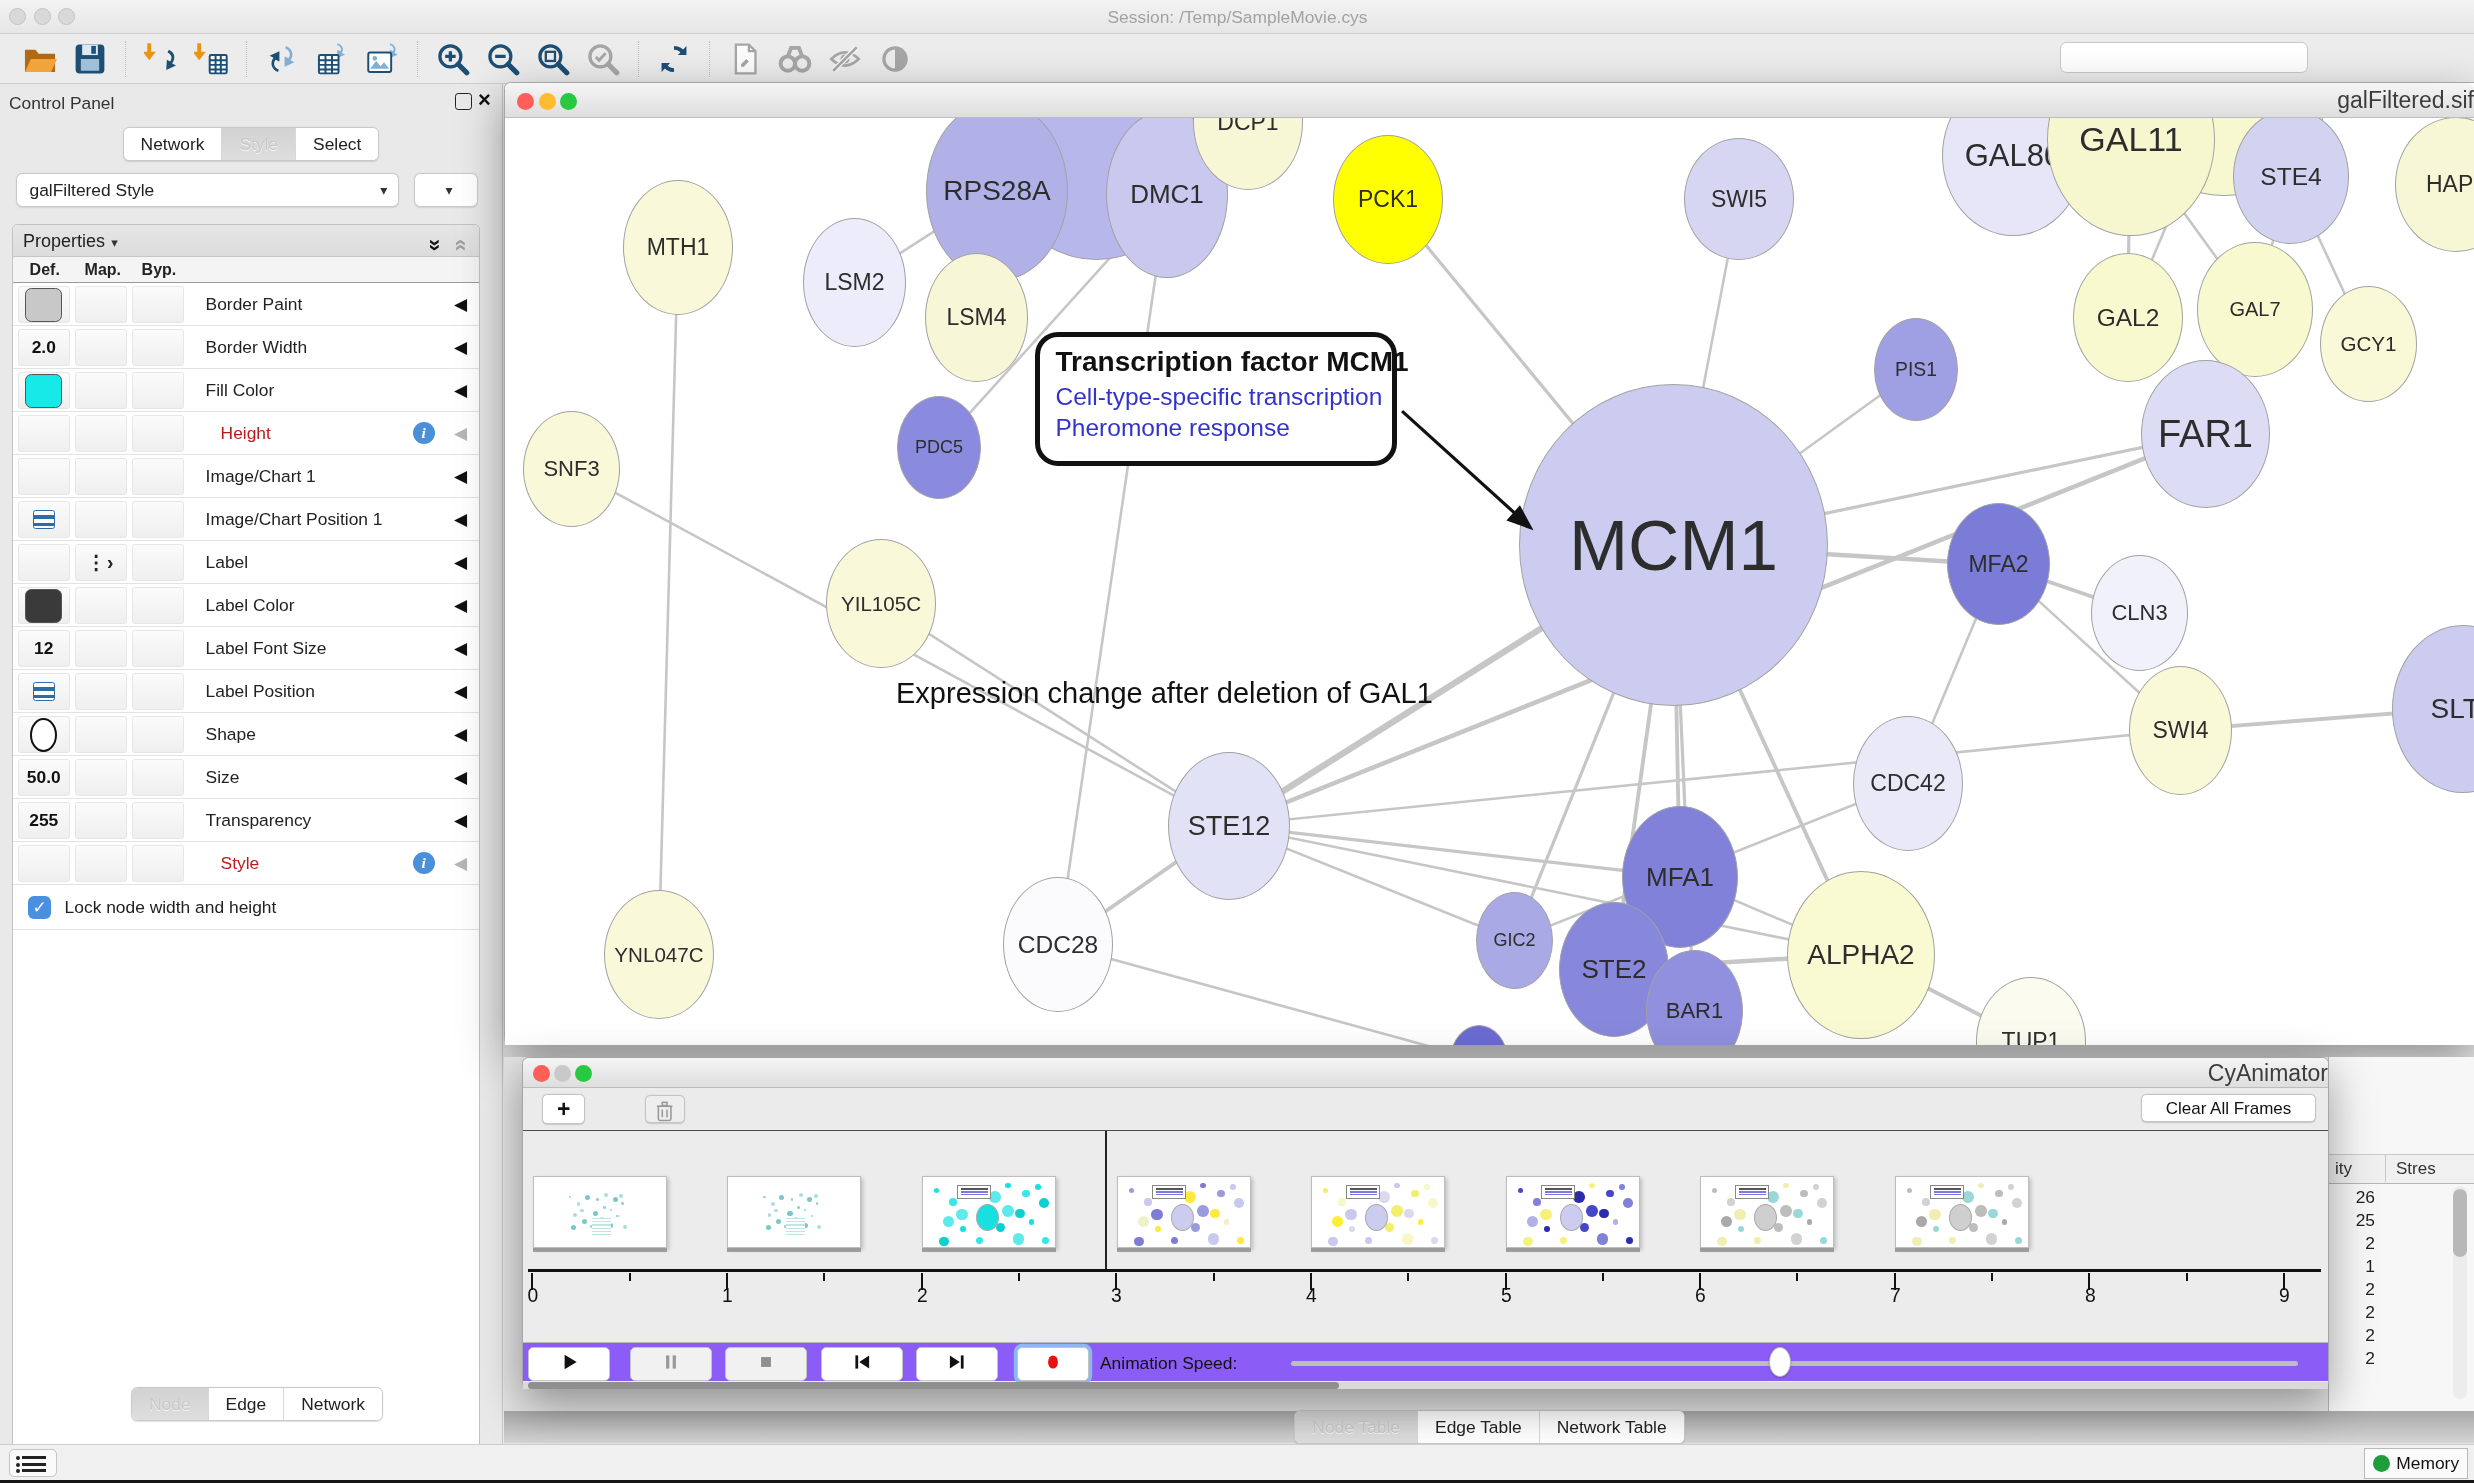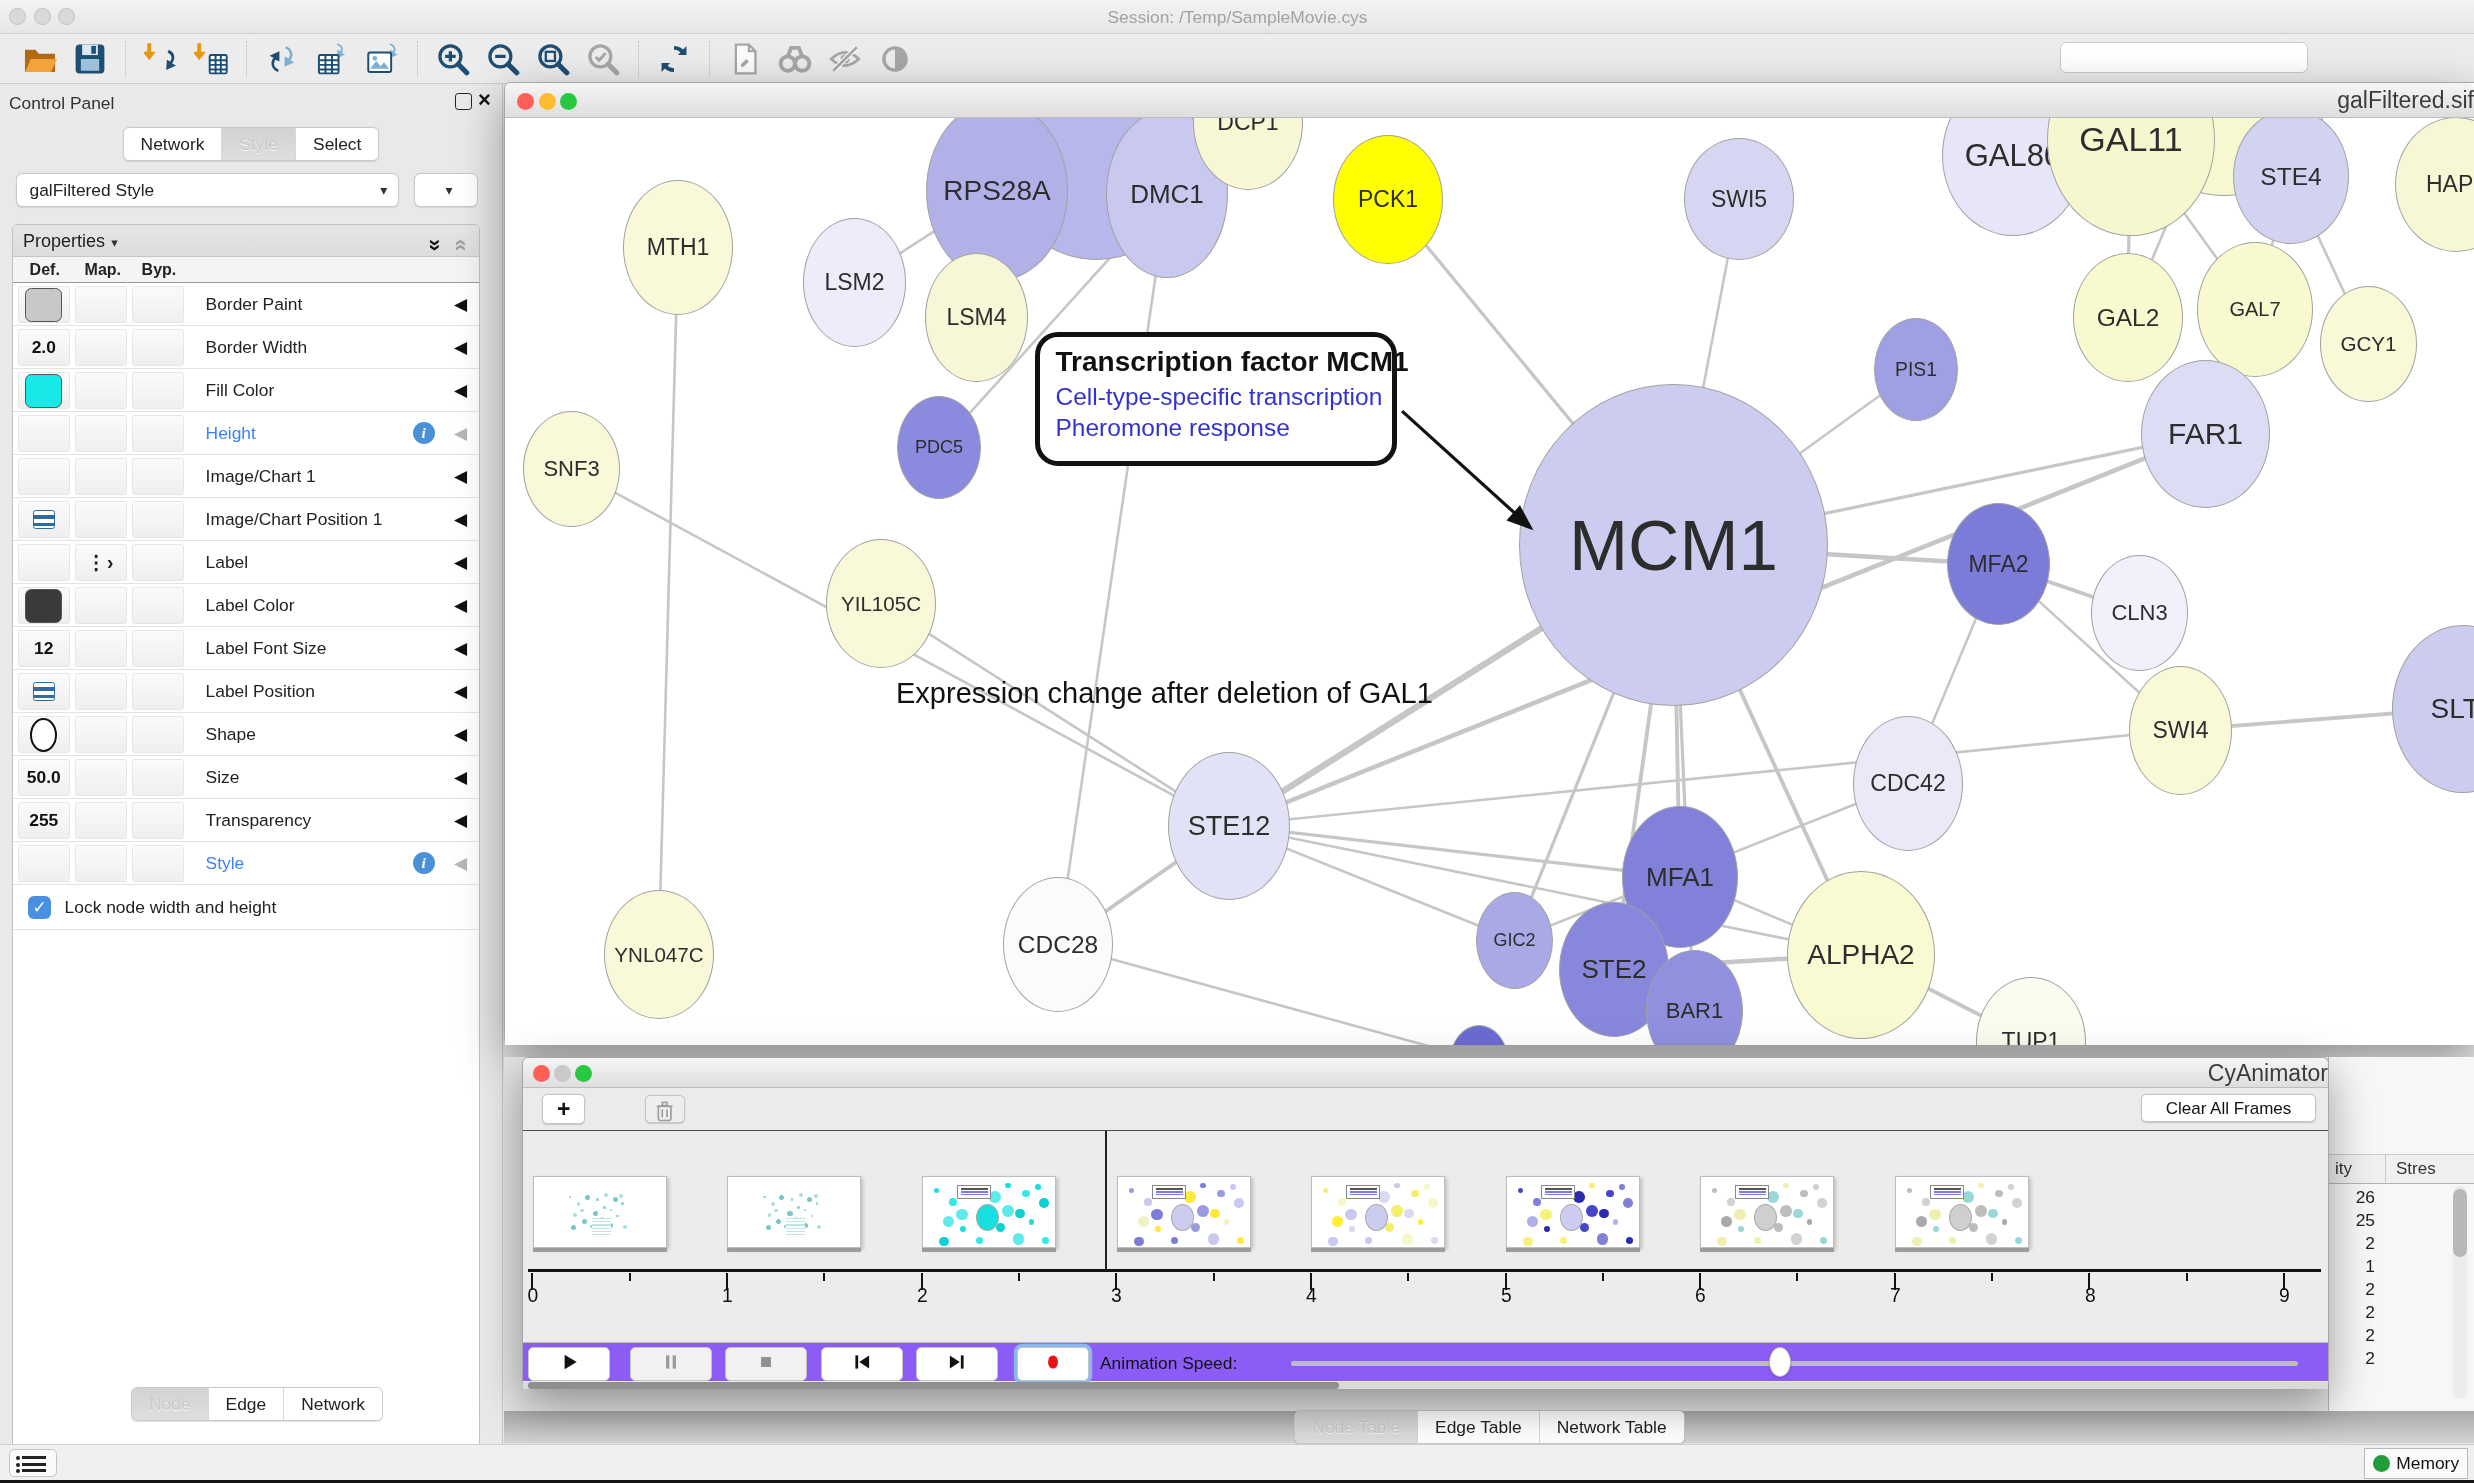--- a/index.html
+++ b/index.html
@@ -61,21 +61,21 @@
     background:linear-gradient(#fbfbfb,#efefef);border:0.6px solid #e6e6e6;
     display:flex;align-items:center;justify-content:center;}
   .cell.c0{left:5.2px;} .cell.c1{left:62px;} .cell.c2{left:119px;}
   .swatch{width:37px;height:34px;border-radius:6.4px;border:1.3px solid #555;}
   .defnum{font-size:17.4px;font-weight:bold;color:#111;}
   .posicon{display:block;width:22px;height:19.3px;border:1.9px solid #2e6da4;border-radius:2.6px;
     background:linear-gradient(#fff 0 3.9px,#2e6da4 3.9px 7.7px,#fff 7.7px 11.6px,#2e6da4 11.6px 15.5px,#fff 15.5px);}
   .ellipseicon{display:block;width:27px;height:34px;border:2.6px solid #111;border-radius:50%;background:#fff;}
   .discicon{font-size:19.3px;font-weight:bold;color:#222;letter-spacing:1.3px;}
   .prop-label{position:absolute;left:193px;top:0;line-height:43px;font-size:17.4px;color:#222;}
-  .prop-row.disabled .prop-label{color:#3b82f6;}
+  .prop-row.disabled .prop-label{color:#b91c1c;margin-left:15px;}
   .row-arrow{position:absolute;right:11.6px;top:0;line-height:43px;font-size:17px;color:#111;}
   .prop-row.disabled .row-arrow{color:#b5b5b5;}
   .info-i{position:absolute;right:44px;top:10.3px;width:22px;height:22px;border-radius:50%;
     background:#4a90d9;color:#fff;font-size:15.5px;font-weight:bold;text-align:center;line-height:22px;
     font-family:"Liberation Serif",serif;font-style:italic;}
   .lock-row{position:relative;height:45px;background:#fff;border-bottom:0.6px solid #e3e3e3;}
   .cb{position:absolute;left:15.5px;top:11px;width:23px;height:23px;border-radius:5.8px;background:#4a90e2;
     color:#fff;font-size:17px;text-align:center;line-height:23px;}
   .lock-label{position:absolute;left:52px;top:0;line-height:45px;font-size:17.4px;color:#222;}
   .cp-bottom-tabs{position:absolute;left:12px;right:0;top:1303px;display:flex;justify-content:center;}
@@ -547,21 +547,21 @@
           </div>
           <div class="net-node" style="left: 1692px; top: 124px; width: 116px; height: 135px; background: rgb(249, 249, 208); font-size: 20px;">
             <span>GAL7</span>
           </div>
           <div class="net-node" style="left: 1815px; top: 168px; width: 97px; height: 116px; background: rgb(249, 249, 216); font-size: 20.6px;">
             <span>GCY1</span>
           </div>
           <div class="net-node" style="left: 1369px; top: 200px; width: 84px; height: 103px; background: rgb(159, 159, 228); font-size: 19.3px;">
             <span>PIS1</span>
           </div>
-          <div class="net-node" style="left: 1636px; top: 242px; width: 129px; height: 148px; background: rgb(220, 220, 245); font-size: 30px;">
+          <div class="net-node" style="left: 1636px; top: 242px; width: 129px; height: 148px; background: rgb(220, 220, 245); font-size: 38px;">
             <span>FAR1</span>
           </div>
           <div class="net-node" style="left: 18px; top: 293px; width: 97px; height: 116px; background: rgb(249, 249, 218); font-size: 22px;">
             <span>SNF3</span>
           </div>
           <div class="net-node" style="left: 392px; top: 278px; width: 84px; height: 103px; background: rgb(138, 138, 222); font-size: 18px;">
             <span>PDC5</span>
           </div>
           <div class="net-node" style="left: 1014px; top: 266px; width: 309px; height: 322px; background: rgb(204, 204, 240); font-size: 71px;">
             <span>MCM1</span>

